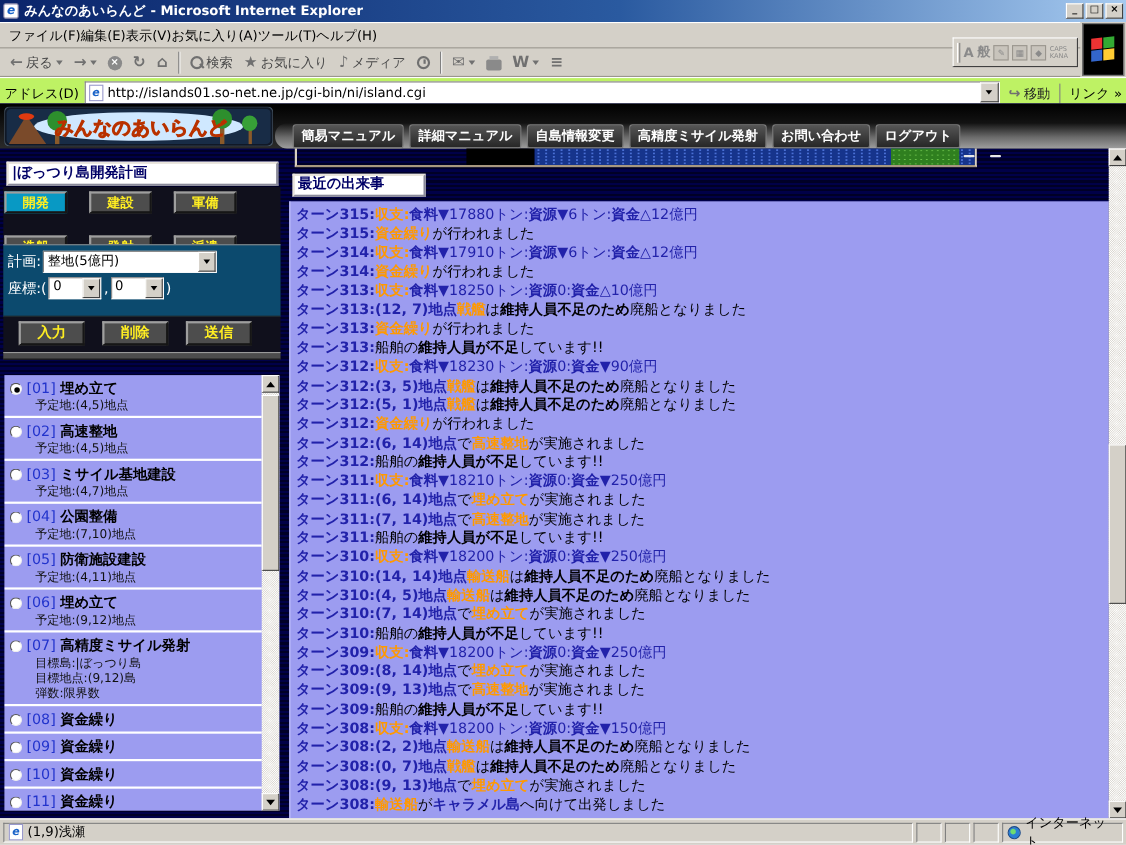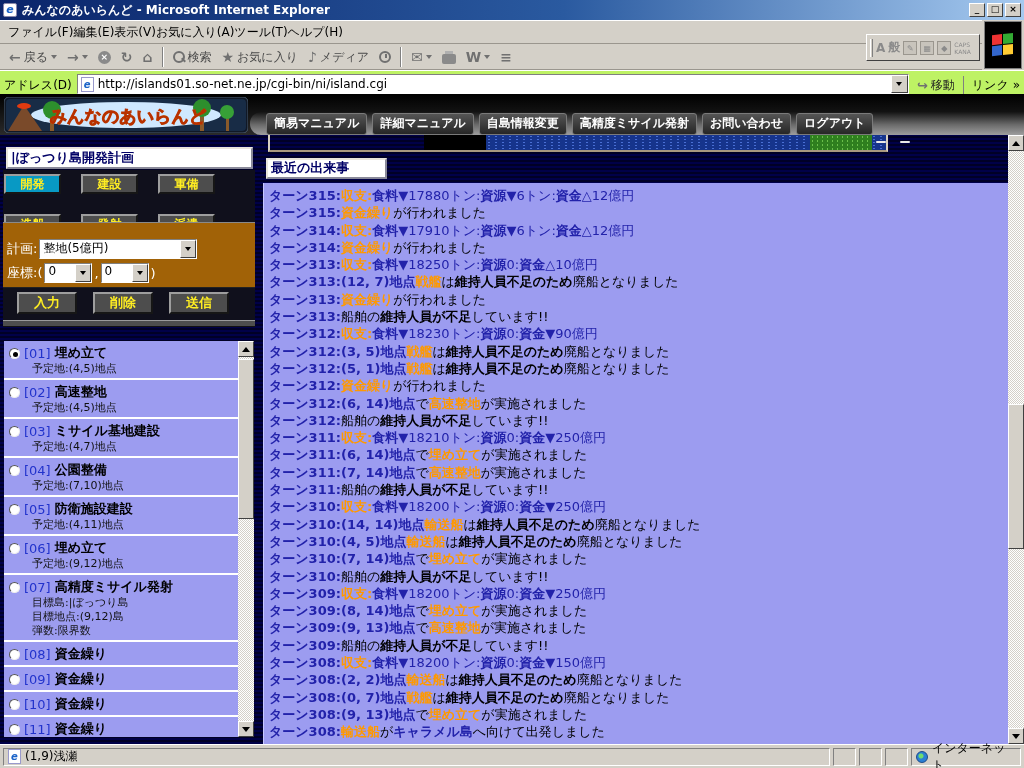--- a/index.html
+++ b/index.html
@@ -88,22 +88,22 @@
 
   
   .panel-title-box { position:absolute; left:6px; top:53px; width:247px; height:22px; background:#fff;
     border:2px solid; border-color:#e8e4dc #8a8a9a #8a8a9a #e8e4dc; color:#000066; font-weight:bold; font-size:13px;
     line-height:18px; padding-left:3px; white-space:nowrap; overflow:hidden; }
   .cmd-panel { position:absolute; left:3px; top:76px; width:252px; height:156px; background:#10101c; }
   .tab-rows { display:flex; flex-wrap:wrap; gap:20px; padding:4px 1px; }
   .cmd-tab { width:57px; height:20px; background:#4d4d4d; border:2px solid; border-color:#9e9e9e #161616 #161616 #9e9e9e;
     color:#ffee22; font-weight:bold; font-size:12px; text-align:center; line-height:16px; white-space:nowrap; }
   .cmd-tab.active { background:#0899c4; }
-  .form-band { position:absolute; left:0; top:52px; width:252px; height:66px; background:#a16207;
-    border-top:1px solid #8a8a8a; border-bottom:1px solid #222; padding:14px 4px; }
+  .form-band { position:absolute; left:0; top:52px; width:252px; height:66px; background:#0c4a6e;
+    border-top:1px solid #8a8a8a; border-bottom:1px solid #222; padding:3px 4px; }
   .form-row { display:flex; align-items:center; color:#fff; font-size:13px; height:24px; gap:2px; white-space:nowrap; }
   .combo { height:20px; background:#fff; border:1px solid; border-color:#808080 #fff #fff #808080;
     display:flex; align-items:flex-start; }
   .combo-text { flex:1; font-size:12px; padding-left:3px; color:#000; white-space:nowrap; overflow:hidden; }
   .combo-btn { width:16px; height:18px; background:#d4d0c8; border:1px solid; border-color:#fff #404040 #404040 #fff;
     display:flex; justify-content:center; align-items:center; flex:none; }
   .action-row { position:absolute; left:0; top:122px; width:252px; display:flex; gap:16px; padding-left:14px; }
   .action-btn { width:60px; height:22px; background:#4d4d4d; border:2px solid; border-color:#9e9e9e #161616 #161616 #9e9e9e;
     color:#ffee22; font-weight:bold; font-size:13px; text-align:center; line-height:17px; }
   .gray-band { position:absolute; left:3px; top:226px; width:252px; height:7px; background:#4d4d4d; border-top:1px solid #9a9a9a; border-bottom:1px solid #111; }

